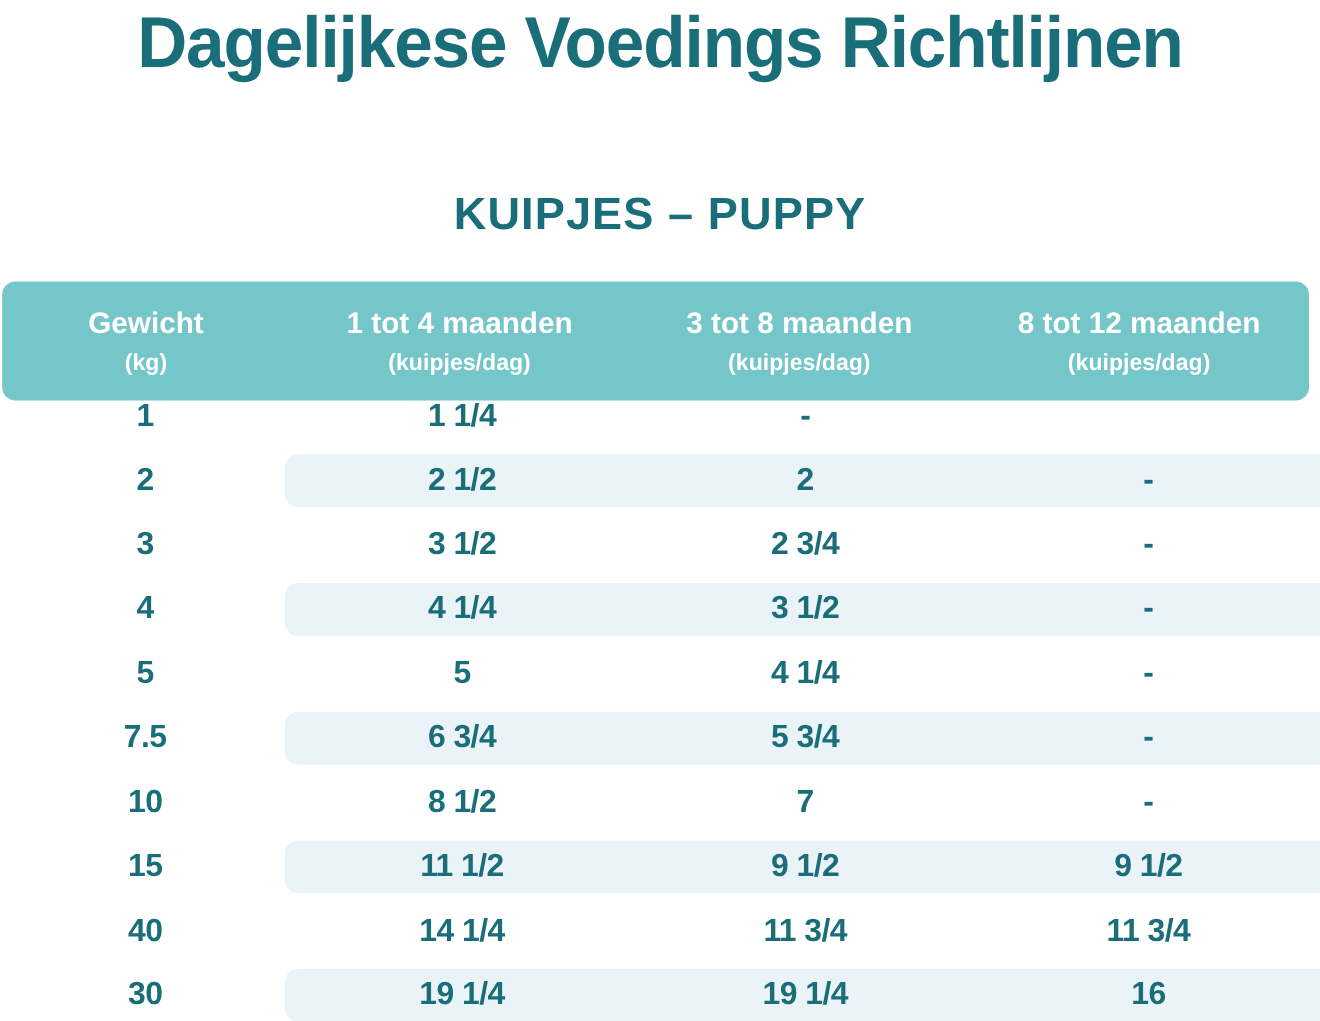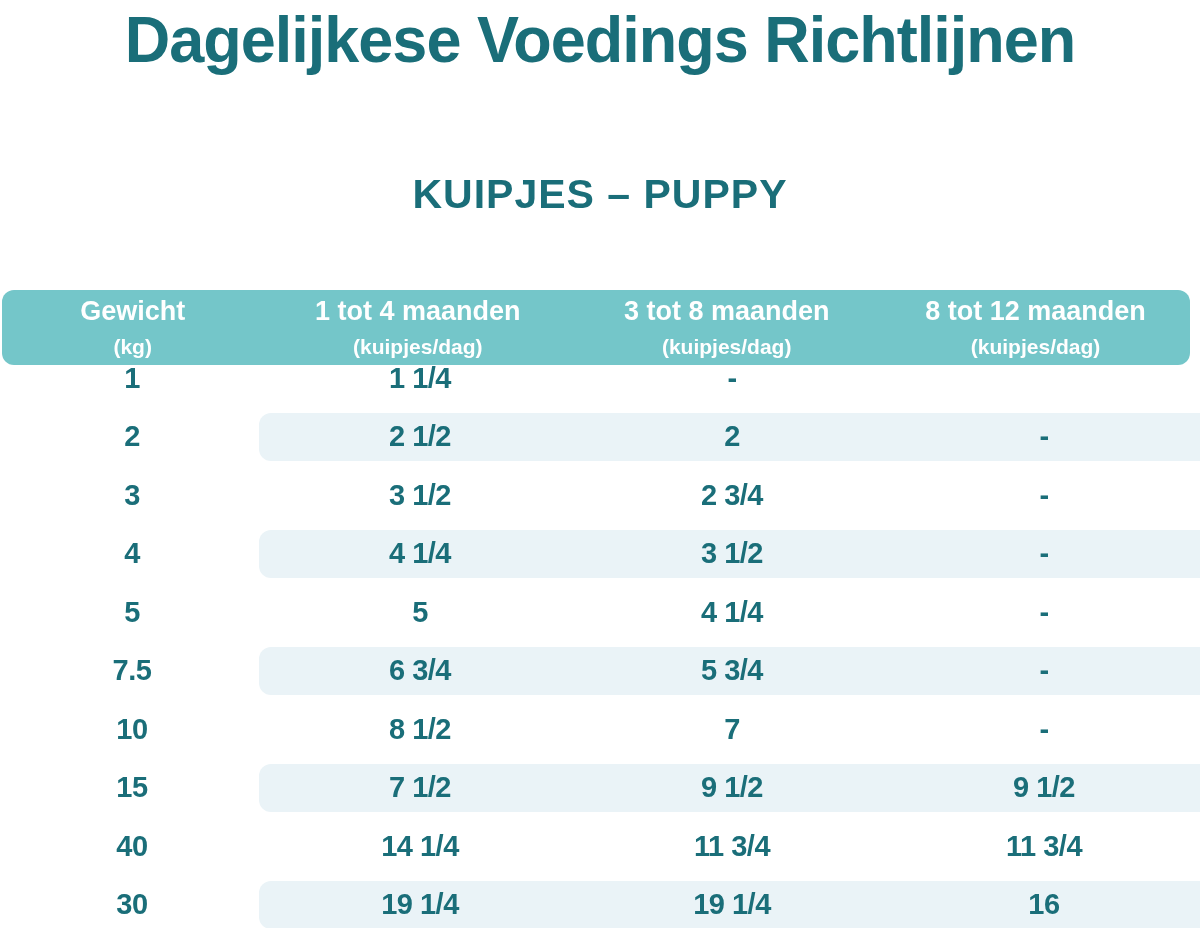--- a/index.html
+++ b/index.html
@@ -45,27 +45,26 @@
     line-height: 1.1;
     font-weight: 800;
     letter-spacing: 1px;
     color: var(--ink);
   }
   .thead {
     position: absolute;
     top: 256px;
     left: 2px;
     right: 10px;
-    height: 75px;
+    height: 108px;
     background: var(--teal);
     border-radius: 12px;
     display: grid;
     grid-template-columns: 22% 26% 26% 26%;
     align-content: center;
-    margin-top: 34px;
   }
   .th {
     text-align: center;
     color: #ffffff;
   }
   .th .label {
     font-size: 27px;
     font-weight: 800;
     line-height: 1.0;
   }
@@ -173,21 +172,21 @@
         <div class="td">-</div>
       </div>
       <div class="trow">
         <div class="td">10</div>
         <div class="td">8 1/2</div>
         <div class="td">7</div>
         <div class="td">-</div>
       </div>
       <div class="trow striped">
         <div class="td">15</div>
-        <div class="td">7 1/2</div>
+        <div class="td">11 1/2</div>
         <div class="td">9 1/2</div>
         <div class="td">9 1/2</div>
       </div>
       <div class="trow">
         <div class="td">40</div>
         <div class="td">14 1/4</div>
         <div class="td">11 3/4</div>
         <div class="td">11 3/4</div>
       </div>
       <div class="trow striped">

